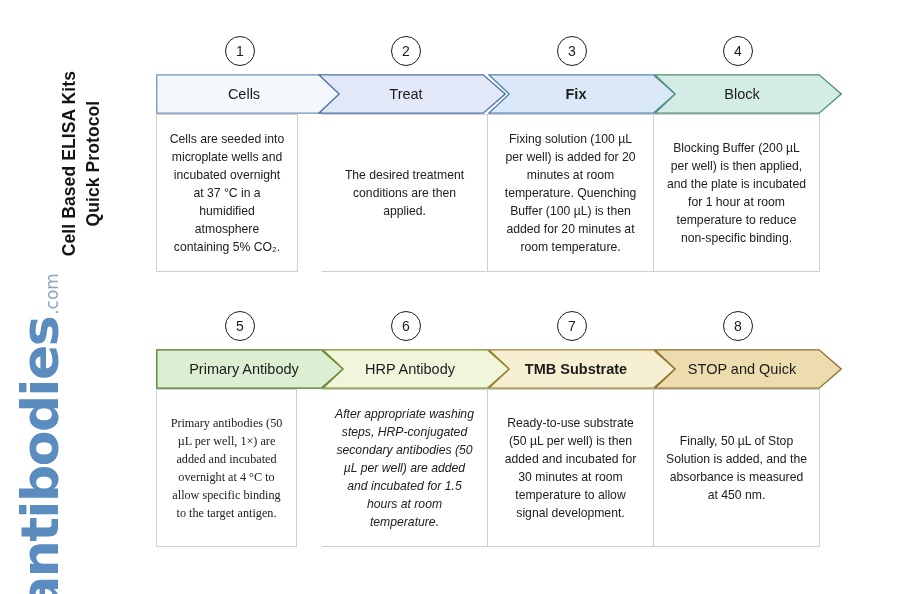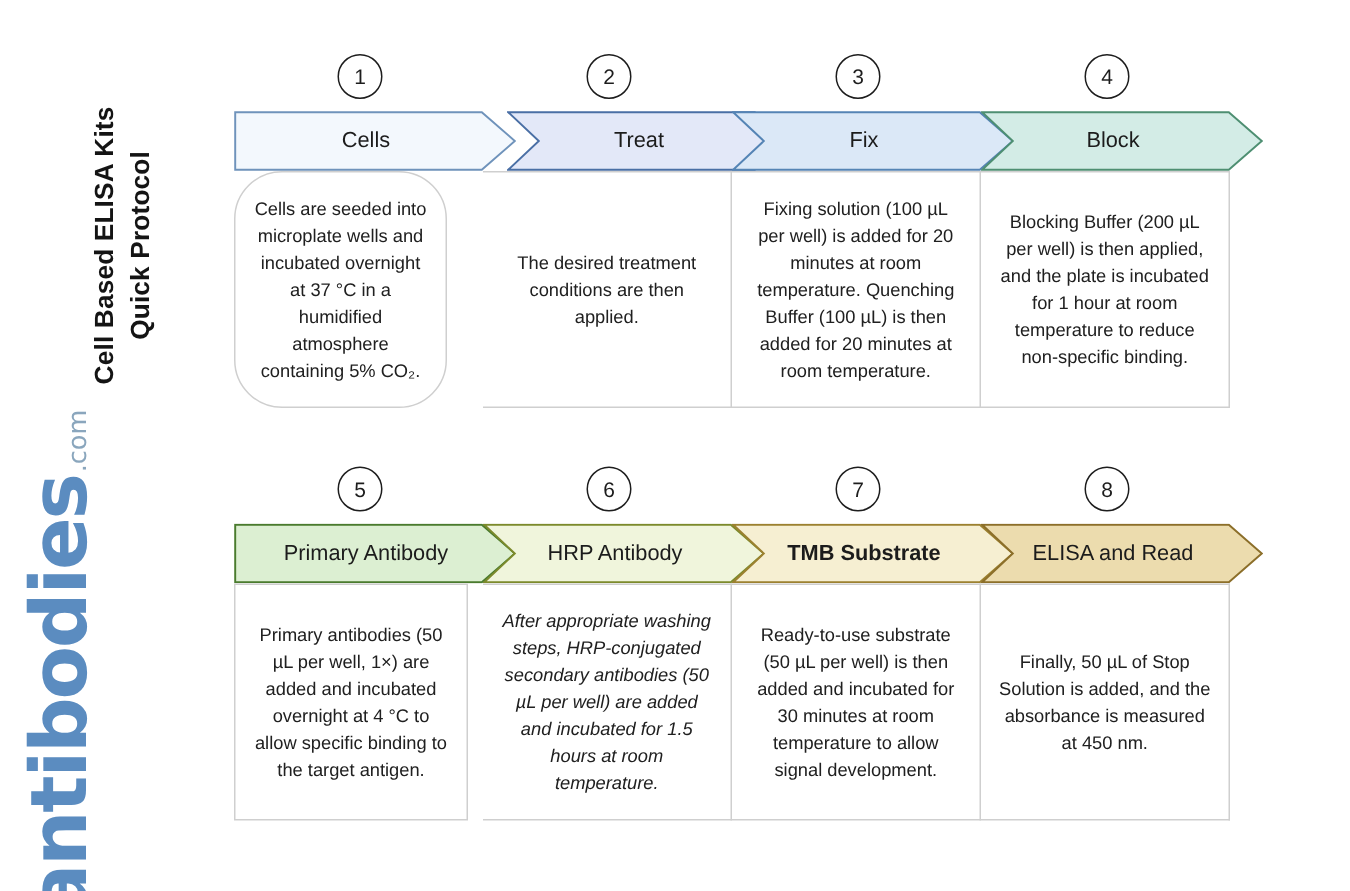--- a/index.html
+++ b/index.html
@@ -90,41 +90,41 @@
         <div class="numcircle" style="left: 401px;">3</div>
         <div class="numcircle" style="left: 567px;">4</div>
       </div>
     <div class="banner" id="band1">
         <div class="chev" style="left: 0px; width: 188px;">
           <svg width="188" height="40" viewBox="0 0 188 40" style="position: absolute; left: 0px; top: 0px;">
             <path d="M0.8,0.8 L165.2,0.8 L187.2,20 L165.2,39.2 L0.8,39.2 Z" fill="#f3f8fd" stroke="#6f93bb" stroke-width="1.3" stroke-linejoin="miter"></path>
           </svg>
           <span class="lbl">Cells</span>
         </div>
-        <div class="chev" style="left: 182px; width: 188px;">
+        <div class="chev" style="left: 162px; width: 188px;">
           <svg width="188" height="40" viewBox="0 0 188 40" style="position: absolute; left: 0px; top: 0px;">
             <path d="M0.8,0.8 L165.2,0.8 L187.2,20 L165.2,39.2 L0.8,39.2 L21.2,20 Z" fill="#e3e8f8" stroke="#4a6fa5" stroke-width="1.3" stroke-linejoin="miter"></path>
           </svg>
           <span class="lbl">Treat</span>
         </div>
-        <div class="chev" style="left: 332px; width: 188px;">
+        <div class="chev" style="left: 332px; width: 188px; font-weight: bold;">
           <svg width="188" height="40" viewBox="0 0 188 40" style="position: absolute; left: 0px; top: 0px;">
             <path d="M0.8,0.8 L165.2,0.8 L187.2,20 L165.2,39.2 L0.8,39.2 L21.2,20 Z" fill="#dbe8f7" stroke="#5584b5" stroke-width="1.3" stroke-linejoin="miter"></path>
           </svg>
           <span class="lbl">Fix</span>
         </div>
         <div class="chev" style="left: 498px; width: 188px;">
           <svg width="188" height="40" viewBox="0 0 188 40" style="position: absolute; left: 0px; top: 0px;">
             <path d="M0.8,0.8 L165.2,0.8 L187.2,20 L165.2,39.2 L0.8,39.2 L21.2,20 Z" fill="#d3ece6" stroke="#4e8f72" stroke-width="1.3" stroke-linejoin="miter"></path>
           </svg>
           <span class="lbl">Block</span>
         </div>
       </div>
     <div class="cards" id="cards1">
-        <div class="card" style="left: 0px; width: 142px; border-radius: 32px;">
+        <div class="card" style="left: 0px; width: 142px;">
           <p>Cells are seeded into microplate wells and incubated overnight at 37 °C in a humidified atmosphere containing 5% CO₂.</p>
         </div>
         <div class="card mid" style="left: 166px; width: 166px;">
           <p>The desired treatment conditions are then applied.</p>
         </div>
         <div class="card mid" style="left: 332px; width: 166px; justify-content: flex-end;">
           <p>Fixing solution (100 µL per well) is added for 20 minutes at room temperature. Quenching Buffer (100 µL) is then added for 20 minutes at room temperature.</p>
         </div>
         <div class="card mid" style="left: 498px; width: 166px;">
           <p>Blocking Buffer (200 µL per well) is then applied, and the plate is incubated for 1 hour at room temperature to reduce non-specific binding.</p>
@@ -155,25 +155,25 @@
         <div class="chev" style="left: 332px; width: 188px; font-weight: bold;">
           <svg width="188" height="40" viewBox="0 0 188 40" style="position: absolute; left: 0px; top: 0px;">
             <path d="M0.8,0.8 L165.2,0.8 L187.2,20 L165.2,39.2 L0.8,39.2 L21.2,20 Z" fill="#f6efd2" stroke="#9c8130" stroke-width="1.3" stroke-linejoin="miter"></path>
           </svg>
           <span class="lbl">TMB Substrate</span>
         </div>
         <div class="chev" style="left: 498px; width: 188px;">
           <svg width="188" height="40" viewBox="0 0 188 40" style="position: absolute; left: 0px; top: 0px;">
             <path d="M0.8,0.8 L165.2,0.8 L187.2,20 L165.2,39.2 L0.8,39.2 L21.2,20 Z" fill="#ecdcae" stroke="#8c6f2a" stroke-width="1.3" stroke-linejoin="miter"></path>
           </svg>
-          <span class="lbl">ELISA and Read</span>
+          <span class="lbl">STOP and Quick</span>
         </div>
       </div>
     <div class="cards" id="cards2">
-        <div class="card" style="left: 0px; width: 156px;">
+        <div class="card" style="left: 0px; width: 141px; font-family: Liberation Serif, serif;">
           <p>Primary antibodies (50 µL per well, 1×) are added and incubated overnight at 4 °C to allow specific binding to the target antigen.</p>
         </div>
         <div class="card mid" style="left: 166px; width: 166px; font-style: italic;">
           <p>After appropriate washing steps, HRP-conjugated secondary antibodies (50 µL per well) are added and incubated for 1.5 hours at room temperature.</p>
         </div>
         <div class="card mid" style="left: 332px; width: 166px;">
           <p>Ready-to-use substrate (50 µL per well) is then added and incubated for 30 minutes at room temperature to allow signal development.</p>
         </div>
         <div class="card mid" style="left: 498px; width: 166px;">
           <p>Finally, 50 µL of Stop Solution is added, and the absorbance is measured at 450 nm.</p>

